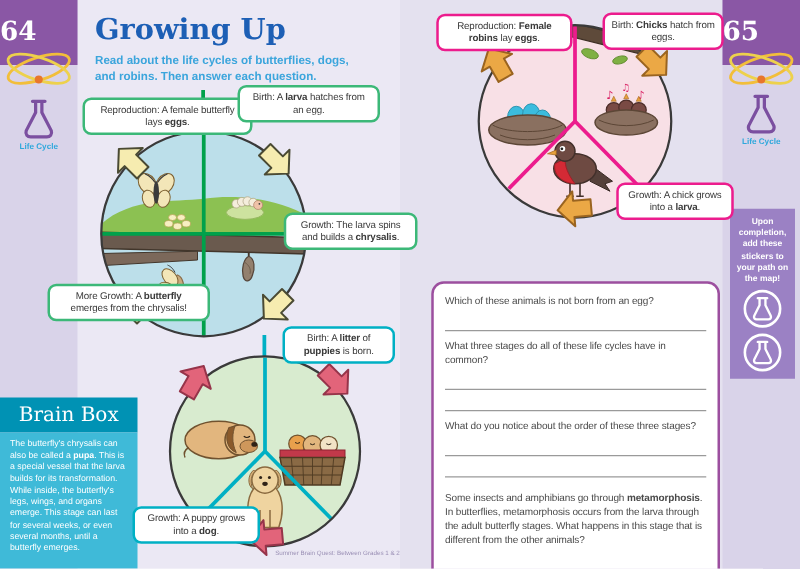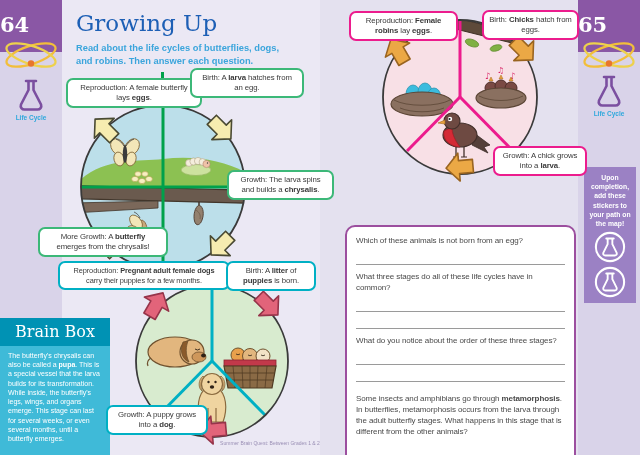--- a/index.html
+++ b/index.html
@@ -7,21 +7,21 @@
          font-family:"Liberation Sans",sans-serif;background:#EBE8F4;}
   .page-right-bg{position:absolute;left:320px;top:0;width:320px;height:455px;background:#E4E1EF;}
   .side-strip{position:absolute;top:0;width:62px;height:455px;background:#D9D3E9;}
   .pagenum-box{position:absolute;top:0;width:62px;height:52px;background:#8A57A5;
                color:#fff;font-family:"DejaVu Serif","Liberation Serif",serif;
                font-size:21px;font-weight:600;line-height:50px;}
   .atom{position:absolute;width:58px;height:38px;}
   .flask{position:absolute;width:28px;height:34px;}
   .tab-label{position:absolute;width:62px;text-align:center;font-size:6.5px;color:#2FA8DC;font-weight:bold;}
   .title{position:absolute;left:76px;top:10px;color:#1D5FB5;
-         font-family:"DejaVu Serif","Liberation Serif",serif;font-size:23px;font-weight:normal;}
+         font-family:"DejaVu Serif","Liberation Serif",serif;font-size:23px;font-weight:bold;}
   .intro{position:absolute;left:76px;top:42px;width:205px;color:#3BA5DC;font-size:9.3px;line-height:1.35;font-weight:bold;}
   .cycle-svg{position:absolute;z-index:1;}
   .stem{position:absolute;width:3px;z-index:0;}
   .arrow{position:absolute;width:34px;height:32px;z-index:3;}
   .callout{position:absolute;background:#fff;border-radius:7px;padding:3px 5px;
            font-size:7.8px;letter-spacing:-0.1px;line-height:1.3;text-align:center;color:#3A3A3A;z-index:5;}
   .callout.green{border:2px solid #3CB878;}
   .callout.teal{border:2px solid #00B0C4;}
   .callout.pink{border:2px solid #EC1C8D;}
   .brain-head{position:absolute;left:0;top:318px;width:110px;height:28px;background:#0092B4;
@@ -178,21 +178,20 @@
   </svg>
   <svg class="arrow" style="left:139px;top:289px;transform:rotate(30deg);" viewBox="0 0 34 32">
       <path d="M17,2 L31,15 L23.5,15 L23.5,29 L10.5,29 L10.5,15 L3,15 Z" fill="#E2647A" stroke="#96344A" stroke-width="1.6" stroke-linejoin="round"></path>
     </svg>
   <svg class="arrow" style="left:251px;top:289px;transform:rotate(135deg);" viewBox="0 0 34 32">
       <path d="M17,2 L31,15 L23.5,15 L23.5,29 L10.5,29 L10.5,15 L3,15 Z" fill="#E2647A" stroke="#96344A" stroke-width="1.6" stroke-linejoin="round"></path>
     </svg>
   <svg class="arrow" style="left:196px;top:414px;transform:rotate(265deg);" viewBox="0 0 34 32">
       <path d="M17,2 L31,15 L23.5,15 L23.5,29 L10.5,29 L10.5,15 L3,15 Z" fill="#E2647A" stroke="#96344A" stroke-width="1.6" stroke-linejoin="round"></path>
     </svg>
-  <div class="callout teal" style="left:58px;top:261px;width:158px;font-size:7.4px;">Reproduction: <b>Pregnant adult female dogs</b> carry their puppies for a few months.</div>
   <div class="callout teal" style="left:226px;top:261px;width:76px;">Birth: A <b>litter</b> of <b>puppies</b> is born.</div>
   <div class="callout teal" style="left:106px;top:405px;width:88px;">Growth: A puppy grows into a <b>dog</b>.</div>
 
   <div class="brain-head">Brain Box</div>
   <div class="brain-body">The butterfly's chrysalis can also be called a <b>pupa</b>. This is a special vessel that the larva builds for its transformation. While inside, the butterfly's legs, wings, and organs emerge. This stage can last for several weeks, or even several months, until a butterfly emerges.</div>
 
   <div class="footer" style="left:190px;">Summer Brain Quest: Between Grades 1 &amp; 2</div>
 
   <svg class="cycle-svg" style="left:380px;top:17px;" width="160" height="160" viewBox="0 0 160 160">
     <defs>

